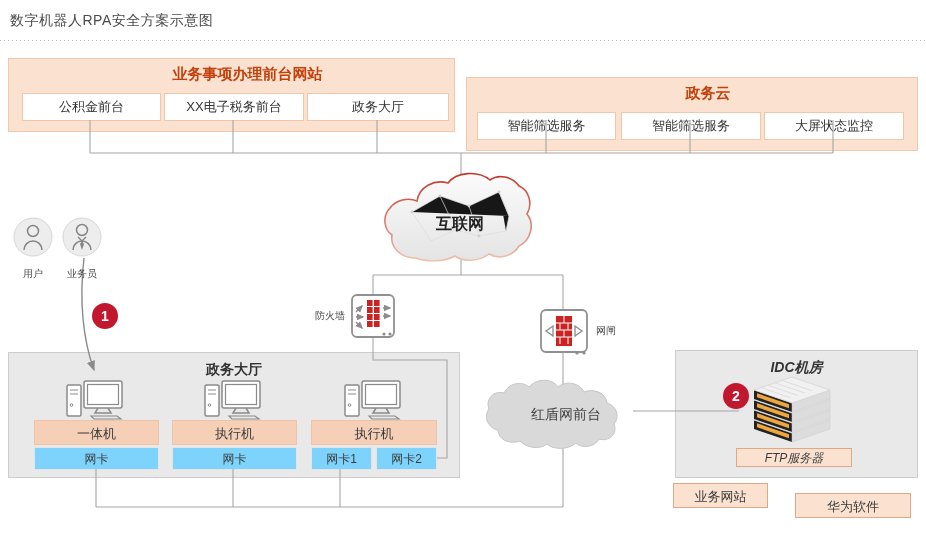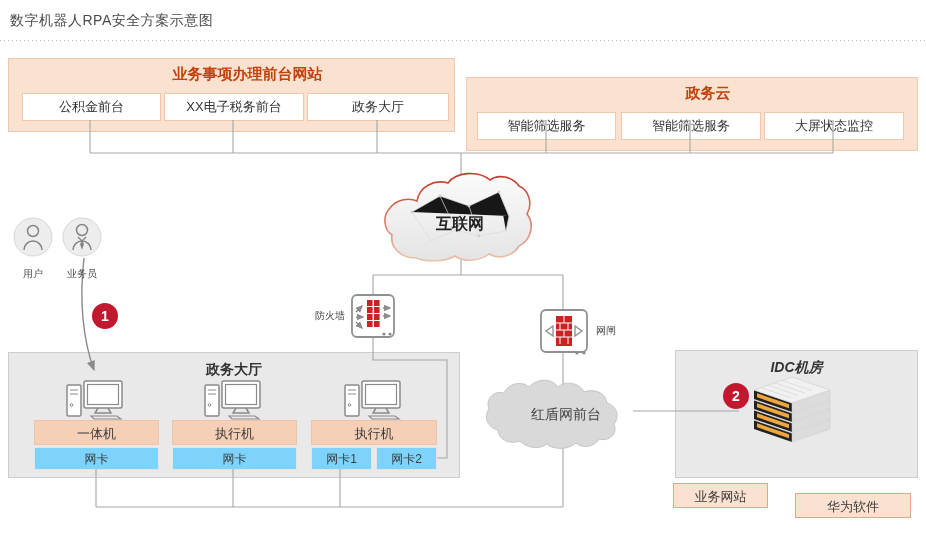--- a/index.html
+++ b/index.html
@@ -66,20 +66,21 @@
       <div class="m-label" style="left:163px;top:67px;width:125px;">执行机</div>
       <div class="m-label" style="left:302px;top:67px;width:126px;">执行机</div>
       <div class="nic" style="left:25px;top:94px;width:125px;">网卡</div>
       <div class="nic" style="left:163px;top:94px;width:125px;">网卡</div>
       <div class="nic" style="left:302px;top:94px;width:61px;">网卡1</div>
       <div class="nic" style="left:367px;top:94px;width:61px;">网卡2</div>
     </div>
 
     <div class="abs gray-box" style="left:675px;top:350px;width:243px;height:128px;font-style:italic;">
       <div class="zone-title">IDC机房</div>
+      <div class="small-peach" style="left:60px;top:97px;width:116px;height:19px;line-height:19px;font-size:12px;">FTP服务器</div>
     </div>
 
     <div class="small-peach" style="left:673px;top:483px;width:95px;height:25px;line-height:25px;">业务网站</div>
     <div class="small-peach" style="left:795px;top:483px;width:116px;height:25px;line-height:25px;margin-top:10px;">华为软件</div>
   </div>
 
   <svg class="wires" width="926" height="536" viewBox="0 0 926 536">
     <defs>
       <linearGradient id="cloudFill" x1="0" y1="0" x2="0" y2="1">
         <stop offset="0" stop-color="#fbfbfb"></stop>

